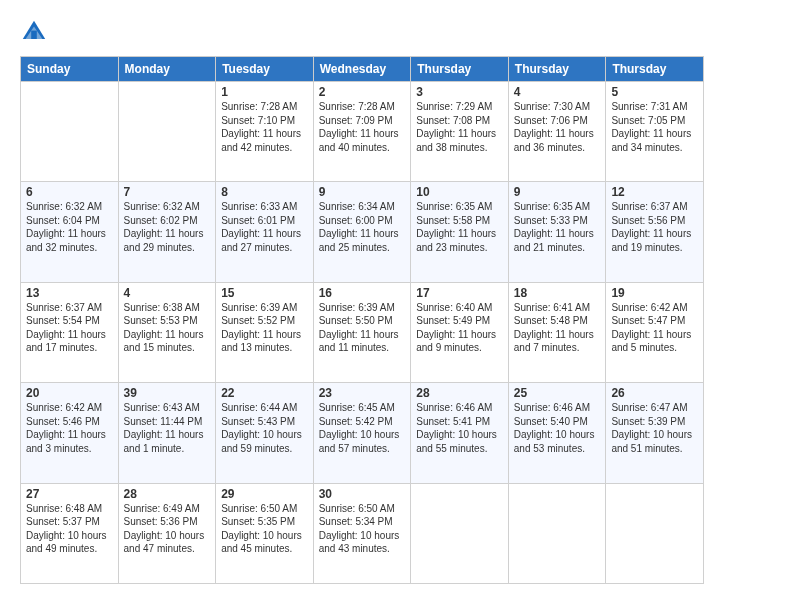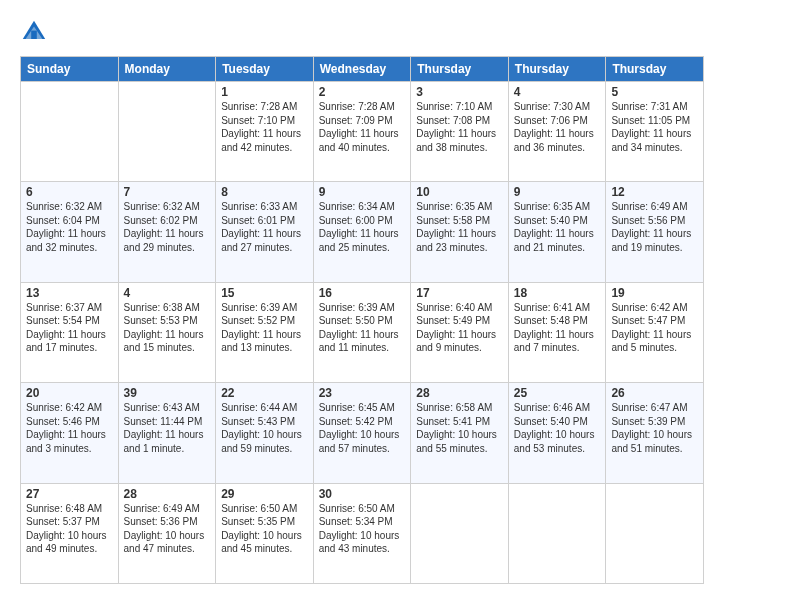--- a/index.html
+++ b/index.html
@@ -148,34 +148,34 @@
 Daylight: 11 hours and 42 minutes.</div>
           </td>
           <td>
             <span class="day-num">2</span>
             <div class="cell-text">Sunrise: 7:28 AM
 Sunset: 7:09 PM
 Daylight: 11 hours and 40 minutes.</div>
           </td>
           <td>
             <span class="day-num">3</span>
-            <div class="cell-text">Sunrise: 7:10 AM
+            <div class="cell-text">Sunrise: 7:29 AM
 Sunset: 7:08 PM
 Daylight: 11 hours and 38 minutes.</div>
           </td>
           <td>
             <span class="day-num">4</span>
             <div class="cell-text">Sunrise: 7:30 AM
 Sunset: 7:06 PM
 Daylight: 11 hours and 36 minutes.</div>
           </td>
           <td>
             <span class="day-num">5</span>
             <div class="cell-text">Sunrise: 7:31 AM
-Sunset: 11:05 PM
+Sunset: 7:05 PM
 Daylight: 11 hours and 34 minutes.</div>
           </td>
         </tr>
         <tr>
           <td>
             <span class="day-num">6</span>
             <div class="cell-text">Sunrise: 6:32 AM
 Sunset: 6:04 PM
 Daylight: 11 hours and 32 minutes.</div>
           </td>
@@ -199,26 +199,26 @@
           </td>
           <td>
             <span class="day-num">10</span>
             <div class="cell-text">Sunrise: 6:35 AM
 Sunset: 5:58 PM
 Daylight: 11 hours and 23 minutes.</div>
           </td>
           <td>
             <span class="day-num">9</span>
             <div class="cell-text">Sunrise: 6:35 AM
-Sunset: 5:40 PM
+Sunset: 5:33 PM
 Daylight: 11 hours and 21 minutes.</div>
           </td>
           <td>
             <span class="day-num">12</span>
-            <div class="cell-text">Sunrise: 6:49 AM
+            <div class="cell-text">Sunrise: 6:37 AM
 Sunset: 5:56 PM
 Daylight: 11 hours and 19 minutes.</div>
           </td>
         </tr>
         <tr>
           <td>
             <span class="day-num">13</span>
             <div class="cell-text">Sunrise: 6:37 AM
 Sunset: 5:54 PM
 Daylight: 11 hours and 17 minutes.</div>
@@ -280,21 +280,21 @@
 Daylight: 10 hours and 59 minutes.</div>
           </td>
           <td>
             <span class="day-num">23</span>
             <div class="cell-text">Sunrise: 6:45 AM
 Sunset: 5:42 PM
 Daylight: 10 hours and 57 minutes.</div>
           </td>
           <td>
             <span class="day-num">28</span>
-            <div class="cell-text">Sunrise: 6:58 AM
+            <div class="cell-text">Sunrise: 6:46 AM
 Sunset: 5:41 PM
 Daylight: 10 hours and 55 minutes.</div>
           </td>
           <td>
             <span class="day-num">25</span>
             <div class="cell-text">Sunrise: 6:46 AM
 Sunset: 5:40 PM
 Daylight: 10 hours and 53 minutes.</div>
           </td>
           <td>

